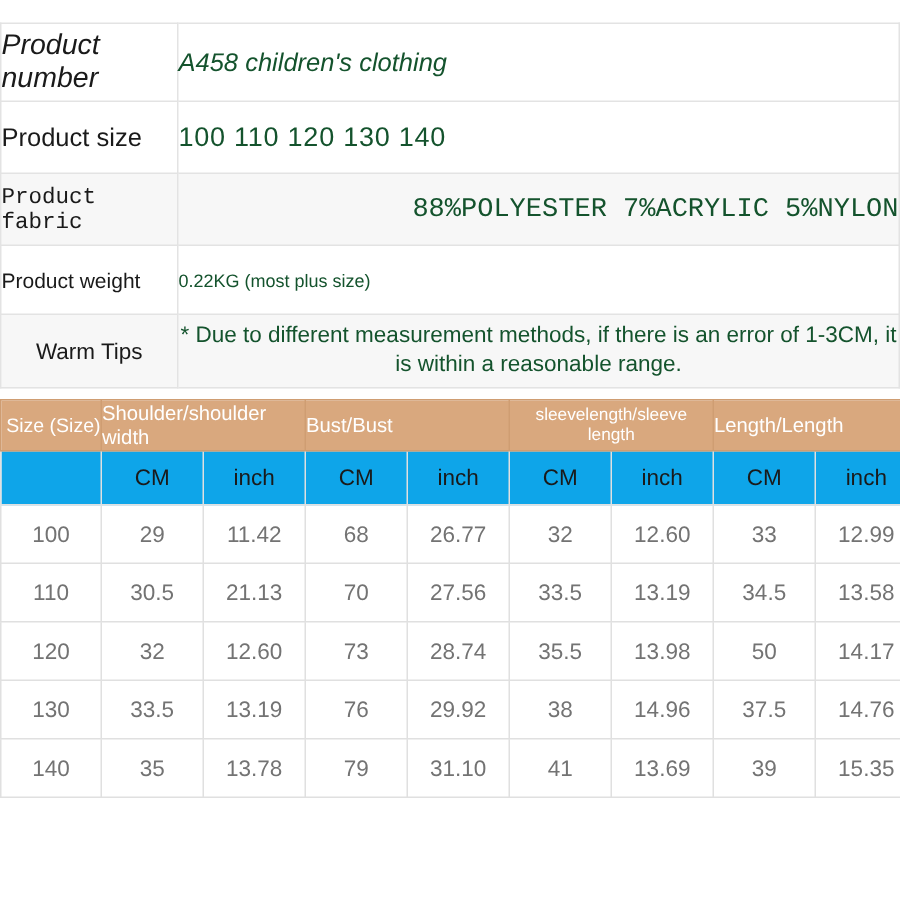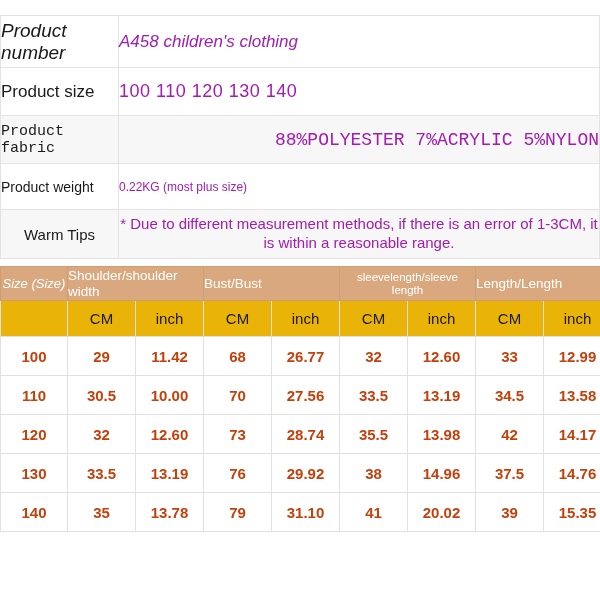--- a/index.html
+++ b/index.html
@@ -30,21 +30,21 @@
   .spec-table tr.shade td {
     background: #f7f7f7;
   }
   .spec-label {
     width: 117px;
     padding-left: 12px;
     color: #1a1a1a;
   }
   .spec-value {
     padding-left: 16px;
-    color: #a21caf;
+    color: #14532d;
   }
 
   
   .r-number   { height: 52px; font-style: italic; }
   .r-color    { height: 46px; }
   .r-size     { height: 48px; }
   .r-fabric   { height: 48px; font-family: Liberation Mono, monospace; }
   .r-weight   { height: 46px; }
   .r-tips     { height: 49px; text-align: center; }
 
@@ -81,22 +81,21 @@
   .size-head td {
     background: #d9a87e;
     color: #ffffff;
     height: 33px;
     border-color: #cf9d72;
     vertical-align: middle;
   }
   .hd-size {
     font-size: 13px;
     padding-left: 0px;
-    text-align: center;
-    font-style: italic;
+    text-align: right;
   }
   .hd-group {
     font-size: 13.5px;
     padding-left: 10px;
     text-align: left;
     line-height: 1.12;
   }
   .hd-group.centered {
     padding-left: 0;
   }
@@ -104,29 +103,28 @@
     font-size: 11.5px;
     text-align: center;
     padding-left: 0;
   }
 
   .unit-row td {
     height: 35px;
     text-align: center;
     font-size: 15px;
     color: #1a1a1a;
-    background: #eab308;
+    background: #0ea5e9;
   }
   .data-row td {
     height: 38px;
     text-align: center;
     font-size: 15px;
-    color: #c2410c;
+    color: #737373;
     background: #ffffff;
-    font-weight: bold;
   }
 
   .col-size  { width: 67px; }
   .col-unit  { width: 68px; }
 </style>
 </head>
 <body>
 
 <table class="spec-table">
   <tbody>
@@ -193,55 +191,55 @@
       <td>68</td>
       <td>26.77</td>
       <td>32</td>
       <td>12.60</td>
       <td>33</td>
       <td>12.99</td>
     </tr>
     <tr class="data-row">
       <td>110</td>
       <td>30.5</td>
-      <td>10.00</td>
+      <td>21.13</td>
       <td>70</td>
       <td>27.56</td>
       <td>33.5</td>
       <td>13.19</td>
       <td>34.5</td>
       <td>13.58</td>
     </tr>
     <tr class="data-row">
       <td>120</td>
       <td>32</td>
       <td>12.60</td>
       <td>73</td>
       <td>28.74</td>
       <td>35.5</td>
       <td>13.98</td>
-      <td>42</td>
+      <td>50</td>
       <td>14.17</td>
     </tr>
     <tr class="data-row">
       <td>130</td>
       <td>33.5</td>
       <td>13.19</td>
       <td>76</td>
       <td>29.92</td>
       <td>38</td>
       <td>14.96</td>
       <td>37.5</td>
       <td>14.76</td>
     </tr>
     <tr class="data-row">
       <td>140</td>
       <td>35</td>
       <td>13.78</td>
       <td>79</td>
       <td>31.10</td>
       <td>41</td>
-      <td>20.02</td>
+      <td>13.69</td>
       <td>39</td>
       <td>15.35</td>
     </tr>
   </tbody>
 </table>
 
 </body></html>

